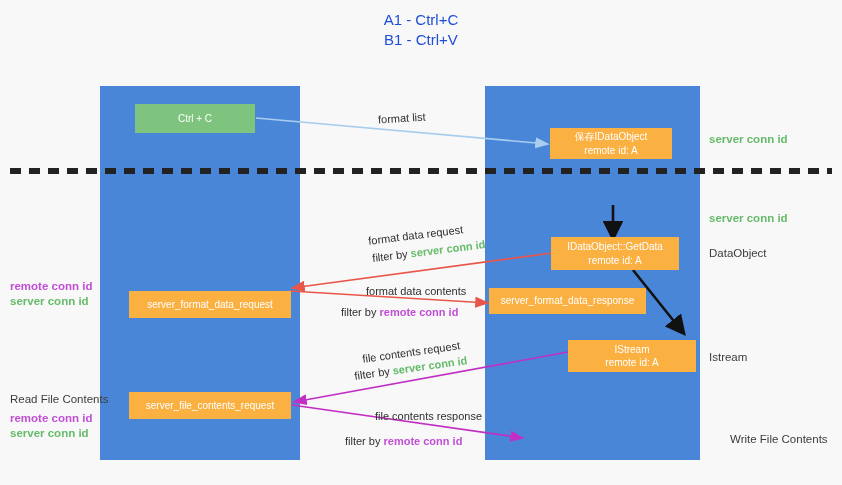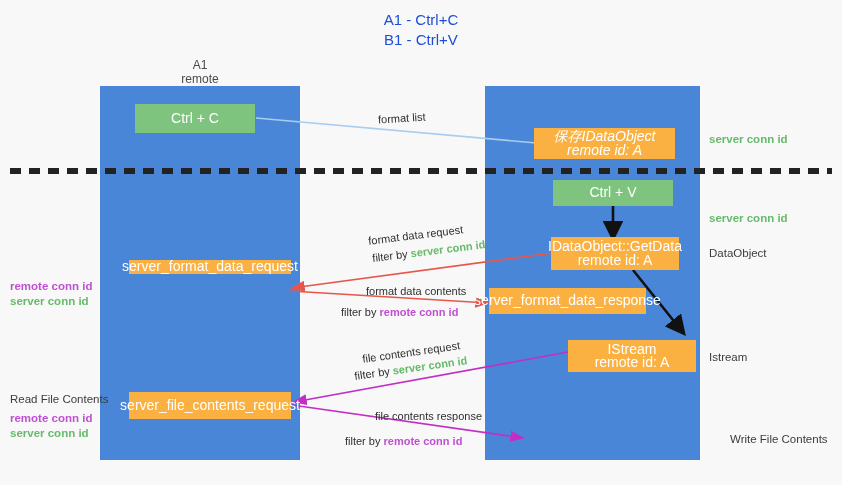--- a/index.html
+++ b/index.html
@@ -48,21 +48,21 @@
     background: #4a86d8;
   }
 
   
   .box {
     display: flex;
     flex-direction: column;
     align-items: center;
     justify-content: center;
     color: #ffffff;
-    font-size: 14px;
+    font-size: 10px;
     line-height: 13.5px;
     text-align: center;
     box-sizing: border-box;
     white-space: pre-line;
   }
   .box.green { background: #7fc47e; }
   .box.orange { background: #f9b martin; }
   .box.orange { background: #fbb042; }
 
   
@@ -97,22 +97,20 @@
   }
 </style>
 </head>
 <body>
 
 <div id="stage">
 
   <div class="abs title">A1 - Ctrl+C
 B1 - Ctrl+V</div>
 
-  <div class="abs col-head" style="left:100px; top:58px; width:200px;">A1
-remote</div>
 
   <div class="abs lane" style="left:100px; top:86px; width:200px; height:374px;"></div>
   <div class="abs lane" style="left:485px; top:86px; width:215px; height:374px;"></div>
 
   <svg id="wires" viewBox="0 0 842 485">
     <defs>
       <marker id="ah-blue" markerWidth="9" markerHeight="7" refX="8" refY="3.5" orient="auto">
         <path d="M0,0 L9,3.5 L0,7 z" fill="#a8cdef"></path>
       </marker>
       <marker id="ah-red" markerWidth="9" markerHeight="7" refX="8" refY="3.5" orient="auto">
@@ -138,28 +136,27 @@
 
     <line x1="290" y1="291" x2="488" y2="303" stroke="#e8564a" stroke-width="1.6" marker-end="url(#ah-red)"></line>
 
     <line x1="568" y1="352" x2="294" y2="402" stroke="#c12fc4" stroke-width="1.6" marker-end="url(#ah-mag)"></line>
 
     <line x1="292" y1="405" x2="523" y2="438" stroke="#c12fc4" stroke-width="1.6" marker-end="url(#ah-mag)"></line>
   </svg>
 
   <div class="abs box green" style="left:135px; top:104px; width:120px; height:29px;">Ctrl + C</div>
 
-  <div class="abs box orange" style="left:129px; top:260px; width:162px; height:14px;">server_format_data_request</div>
+  <div class="abs box orange" style="left:129px; top:291px; width:162px; height:27px;">server_format_data_request</div>
 
   <div class="abs box orange" style="left:129px; top:392px; width:162px; height:27px;">server_file_contents_request</div>
 
-  <div class="abs box orange" style="left:534px; top:128px; width:141px; height:31px;font-style:italic;">保存IDataObject
+  <div class="abs box orange" style="left:550px; top:128px; width:122px; height:31px;">保存IDataObject
 remote id: A</div>
 
-  <div class="abs box green" style="left:553px; top:180px; width:120px; height:26px;">Ctrl + V</div>
 
   <div class="abs box orange" style="left:551px; top:237px; width:128px; height:33px;">IDataObject::GetData
 remote id: A</div>
 
   <div class="abs box orange" style="left:568px; top:340px; width:128px; height:32px;">IStream
 remote id: A</div>
 
   <div class="abs box orange" style="left:489px; top:288px; width:157px; height:26px;">server_format_data_response</div>
 
 

